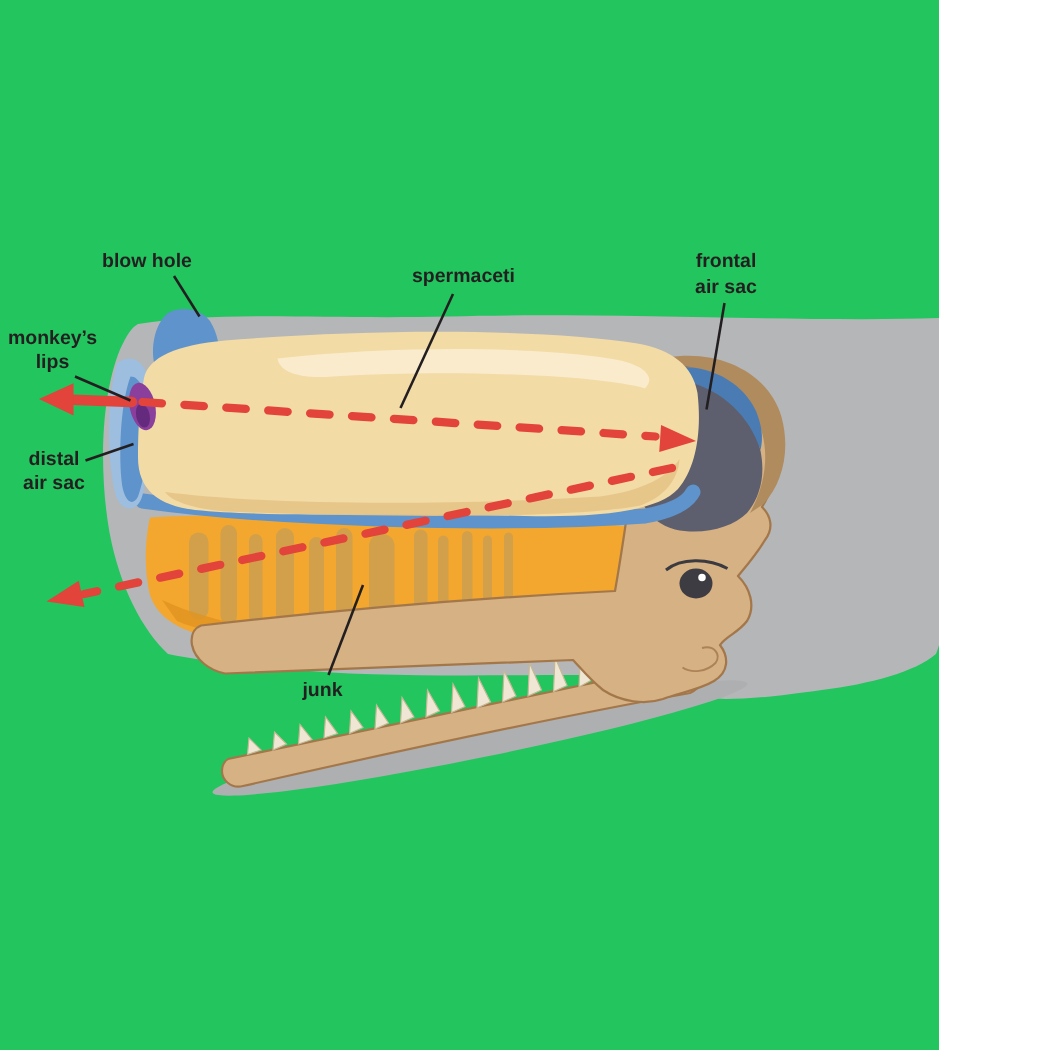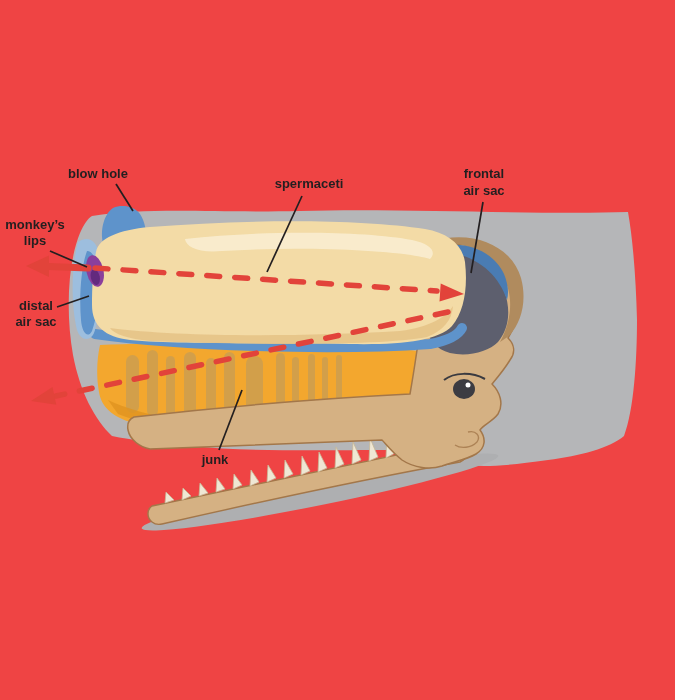--- a/index.html
+++ b/index.html
@@ -1,16 +1,16 @@
 <!DOCTYPE html>
 <html><head>
 <meta charset="utf-8">
 <style>
   html,body{margin:0;padding:0;background:#ffffff;}
-  .stage{width:675px;height:700px;position:relative;background:#ef4444;overflow:hidden;
+  .stage{width:626px;height:700px;position:relative;background:#22c55e;overflow:hidden;
          font-family:"Liberation Sans", sans-serif;text-align:right;}
   svg{display:block;}
   .label{font-family:"Liberation Sans", sans-serif;font-weight:700;font-size:13px;}
   .leader{stroke:#231f20;stroke-width:1.7;fill:none;}
 </style>
 </head>
 <body>
 
 <div class="stage">
 <svg width="700" height="700" viewBox="0 0 700 700">

